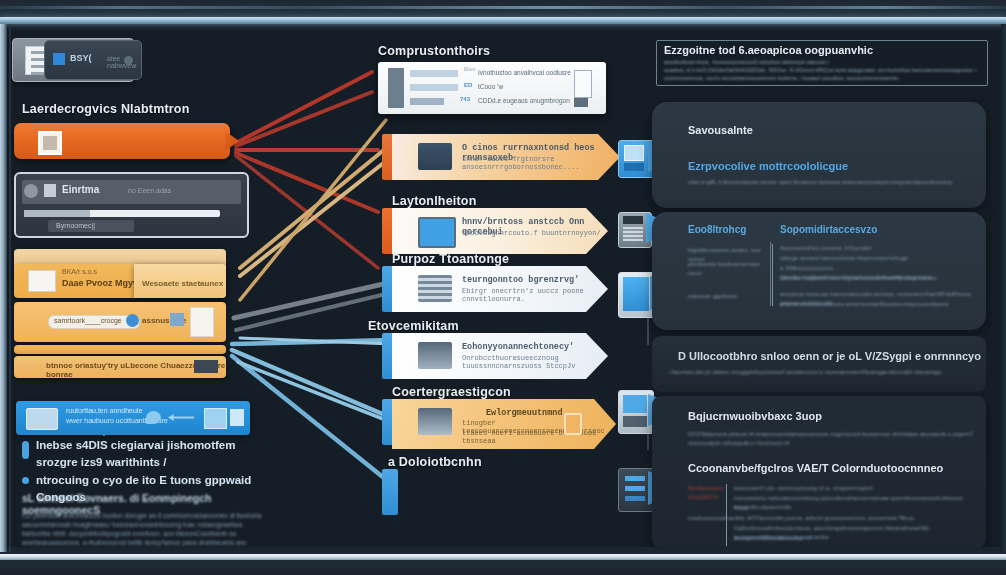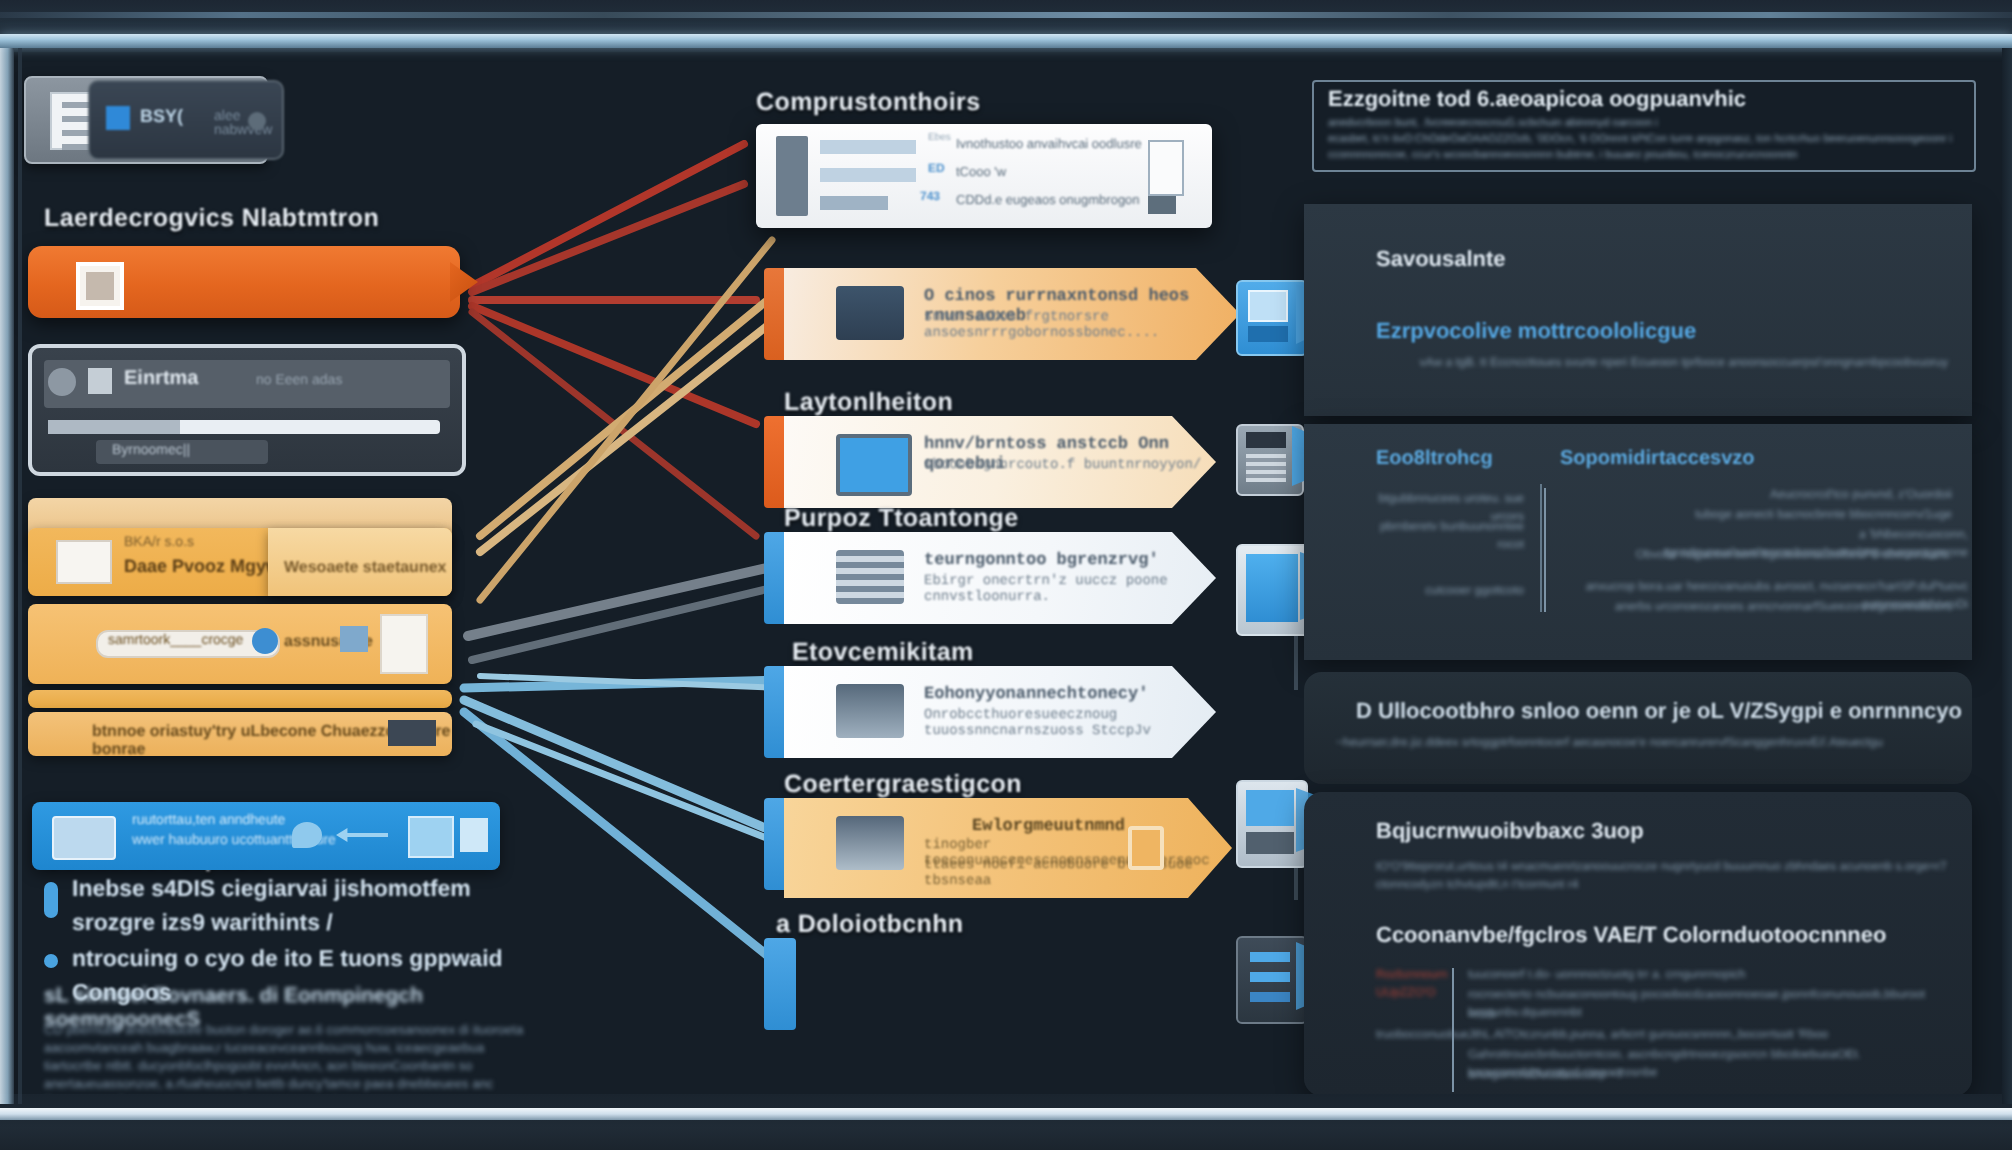--- a/index.html
+++ b/index.html
@@ -61,21 +61,21 @@
   .orange-pill .sq::after{content:"";position:absolute;left:3px;top:3px;
     right:3px;bottom:3px;background:#c5b9ad;}
   .orange-pill .lbl{position:absolute;left:52px;top:7px;font-size:17px;
     font-weight:800;color:#fbe8d7;letter-spacing:.3px;text-shadow:0 1px 2px rgba(90,30,0,.7);}
   .pill-notch{position:absolute;left:225px;top:131px;width:14px;height:20px;
     background:linear-gradient(135deg,#e4661f,#c9500f);
     clip-path:polygon(0 0,100% 50%,0 100%);}
 
   .panel-dark{position:absolute;left:14px;top:172px;width:215px;height:62px;
     background:linear-gradient(180deg,#39424c,#2d353e);border-radius:6px;
-    border:2px solid #cfd8e0;}
+    border:2px solid #cfd8e0;padding-left:16px;}
   .panel-dark .r1{position:absolute;left:6px;top:6px;right:6px;height:24px;
     background:#565f69;border-radius:2px;}
   .panel-dark .circ{position:absolute;left:8px;top:10px;width:14px;height:14px;
     border-radius:50%;background:#8d98a3;}
   .panel-dark .ic{position:absolute;left:28px;top:10px;width:12px;height:13px;background:#c5ced6;}
   .panel-dark .tx{position:absolute;left:46px;top:10px;font-size:10px;color:#dfe7ee;font-weight:700;}
   .panel-dark .tx2{position:absolute;left:112px;top:13px;font-size:7px;color:#98a5b1;}
   .panel-dark .bar{position:absolute;left:8px;top:36px;width:196px;height:7px;
     background:#e9eef3;border-radius:2px;}
   .panel-dark .bar i{position:absolute;left:0;top:0;width:66px;height:7px;background:#aeb9c4;}
@@ -143,21 +143,21 @@
   .card-white{position:absolute;background:linear-gradient(180deg,#fdfdfe,#eceff2);
     border-radius:3px;box-shadow:0 4px 12px rgba(0,0,0,.55);}
 
   
   .r-outline{position:absolute;left:656px;top:40px;width:330px;height:44px;
     border:1px solid #6d8395;border-radius:2px;}
   .r-title{position:absolute;left:664px;top:44px;font-size:11px;font-weight:700;color:#e4edf4;}
   .r-line{position:absolute;font-size:5.5px;color:#90a6b8;line-height:8px;}
 
   .rcard{position:absolute;background:linear-gradient(180deg,#2c3843 0%,#26313b 100%);
-    border-radius:0;box-shadow:0 4px 14px rgba(0,0,0,.45);text-align:right;}
+    border-radius:15px;box-shadow:0 4px 14px rgba(0,0,0,.45);}
   .rcard2{position:absolute;background:linear-gradient(180deg,#222c36 0%,#1d262f 100%);
     border-radius:9px;box-shadow:0 4px 14px rgba(0,0,0,.45);}
   .r-h1{position:absolute;font-size:11px;font-weight:700;color:#dfe8f0;}
   .r-h2{position:absolute;font-size:11px;font-weight:700;color:#55a8e4;}
   .r-h3{position:absolute;font-size:10px;font-weight:700;color:#5ba9e0;}
   .r-sm{position:absolute;font-size:6px;color:#8096a8;line-height:9px;}
   .r-rule{position:absolute;width:1px;background:#62788a;}
 
   
   .dev{position:absolute;}
@@ -314,21 +314,21 @@
 
   <div class="hdr blur" style="left:392px;top:252px;">Purpoz  Ttoantonge</div>
   <div class="chev-tail" style="left:382px;top:266px;background:linear-gradient(180deg,#4ea7e6,#2f8ed3);"></div>
   <div class="chev" style="left:392px;top:266px;width:216px;
        background:linear-gradient(100deg,#ffffff 0%,#f4f7fa 60%,#e7eef4 100%);">
     <div class="ic" style="background:repeating-linear-gradient(180deg,#76899b 0 3px,#cdd8e2 3px 6px);"></div>
     <div class="t1 blur" style="color:#4c5c6c;">teurngonntoo  bgrenzrvg'</div>
     <div class="t2 blur" style="color:#6d7d8c;">Ebirgr  onecrtrn'z uuccz  poone  cnnvstloonurra.</div>
   </div>
 
-  <div class="hdr blur" style="left:396px;top:319px;">Etovcemikitam</div>
+  <div class="hdr blur" style="left:368px;top:319px;">Etovcemikitam</div>
   <div class="chev-tail" style="left:382px;top:333px;background:linear-gradient(180deg,#4ea7e6,#2f8ed3);"></div>
   <div class="chev" style="left:392px;top:333px;width:216px;
        background:linear-gradient(100deg,#ffffff 0%,#f2f6fa 60%,#e4ecf3 100%);">
     <div class="ic" style="background:linear-gradient(180deg,#56697b,#9fb0bf);"></div>
     <div class="t1 blur" style="color:#4c5c6c;">Eohonyyonannechtonecy'</div>
     <div class="t2 blur" style="color:#6d7d8c;">Onrobccthuoresueecznoug  tuuossnncnarnszuoss  StccpJv</div>
   </div>
 
   <div class="hdr blur" style="left:392px;top:385px;">Coertergraestigcon</div>
   <div class="chev-tail" style="left:382px;top:399px;background:linear-gradient(180deg,#4ea7e6,#2f8ed3);"></div>

